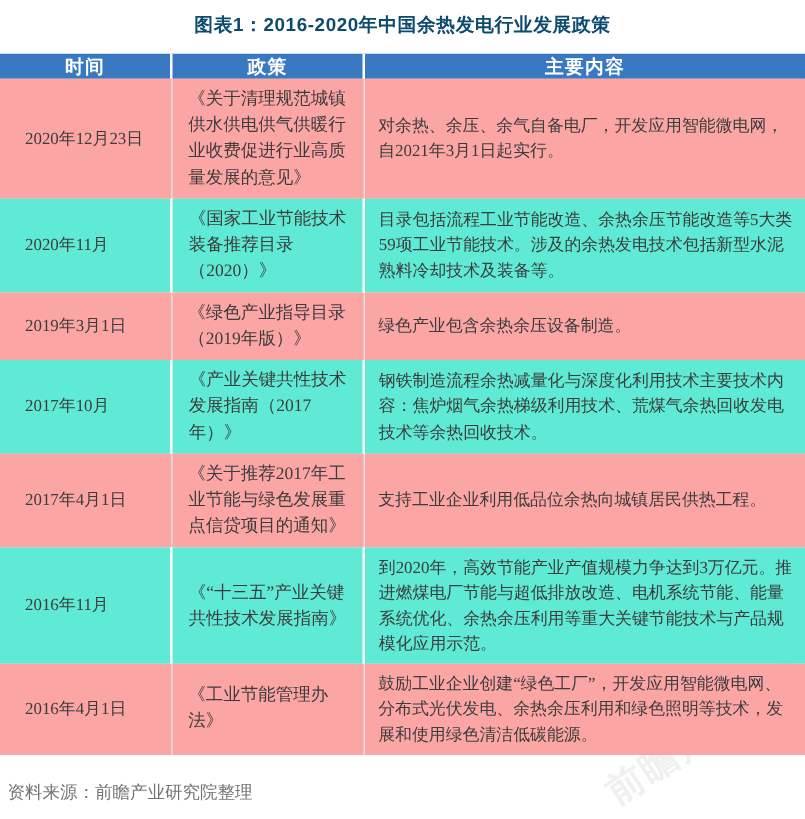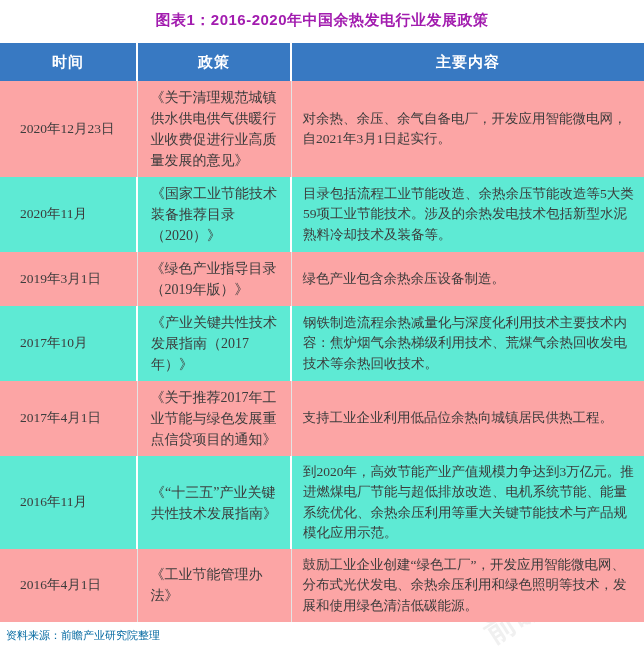--- a/index.html
+++ b/index.html
@@ -9,42 +9,42 @@
     background:#ffffff;
     font-family:"Liberation Serif", serif;
     position:relative;
     overflow:hidden;
   }
   .page-title {
     text-align:center;
     font-family:"Liberation Sans", sans-serif;
     font-weight:bold;
     font-size:15px;
-    color:#a21caf;
+    color:#0c4a6e;
     padding-top:11px;
     letter-spacing:0.5px;
   }
   table.policy-table {
     border-collapse:collapse;
     table-layout:fixed;
     width:644px;
     margin-top:13px;
     position:relative;
     z-index:2;
   }
   col.c-time   { width:137px; }
   col.c-policy { width:154px; }
   col.c-content{ width:353px; }
   th {
     background:#3879c2;
     color:#ffffff;
     font-family:"Liberation Sans", sans-serif;
     font-weight:bold;
     font-size:15px;
-    height:38px;
+    height:20px;
     padding:0;
     border-left:2px solid #ffffff;
     letter-spacing:1px;
   }
   th:first-child { border-left:none; }
   td {
     font-size:13.5px;
     color:#3c3c3c;
     line-height:1.5;
     vertical-align:middle;
@@ -66,21 +66,21 @@
   .footer {
     position:absolute;
     left:0; right:0; bottom:12px;
     display:flex;
     justify-content:space-between;
     align-items:center;
     padding:0 8px 0 6px;
     font-family:"Liberation Sans", sans-serif;
     z-index:2;
   }
-  .footer .source { color:#0369a1; font-size:11px; }
+  .footer .source { color:#737373; font-size:14px; }
   .footer .credit { color:#7d7d7d; font-size:12.5px; }
   .watermark {
     position:absolute;
     font-family:"Liberation Sans", sans-serif;
     font-size:30px;
     font-weight:bold;
     white-space:nowrap;
     color:rgba(140,140,140,0.13);
     transform:rotate(-33deg);
     pointer-events:none;

